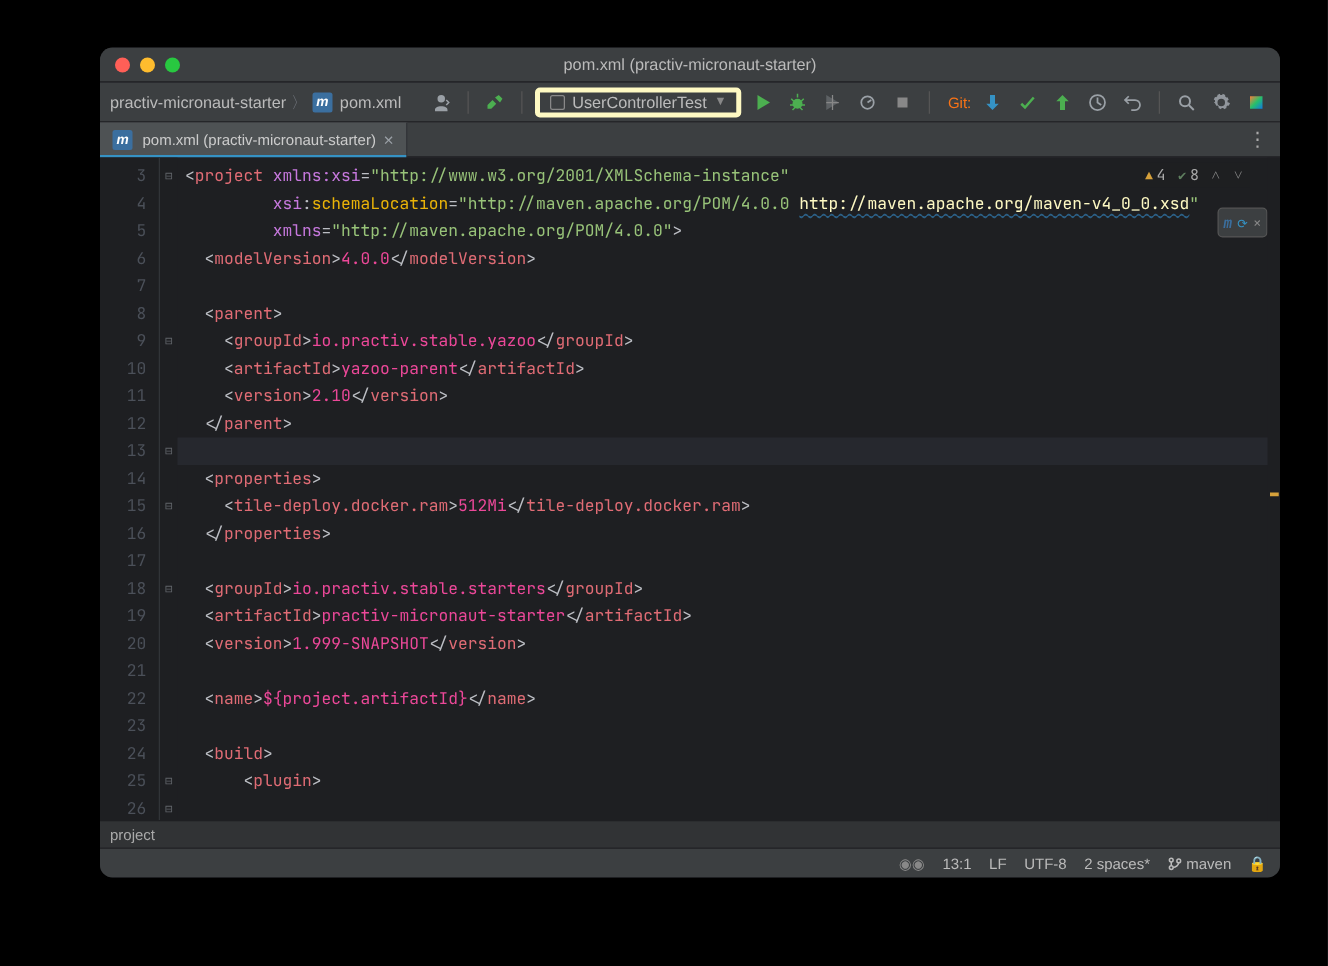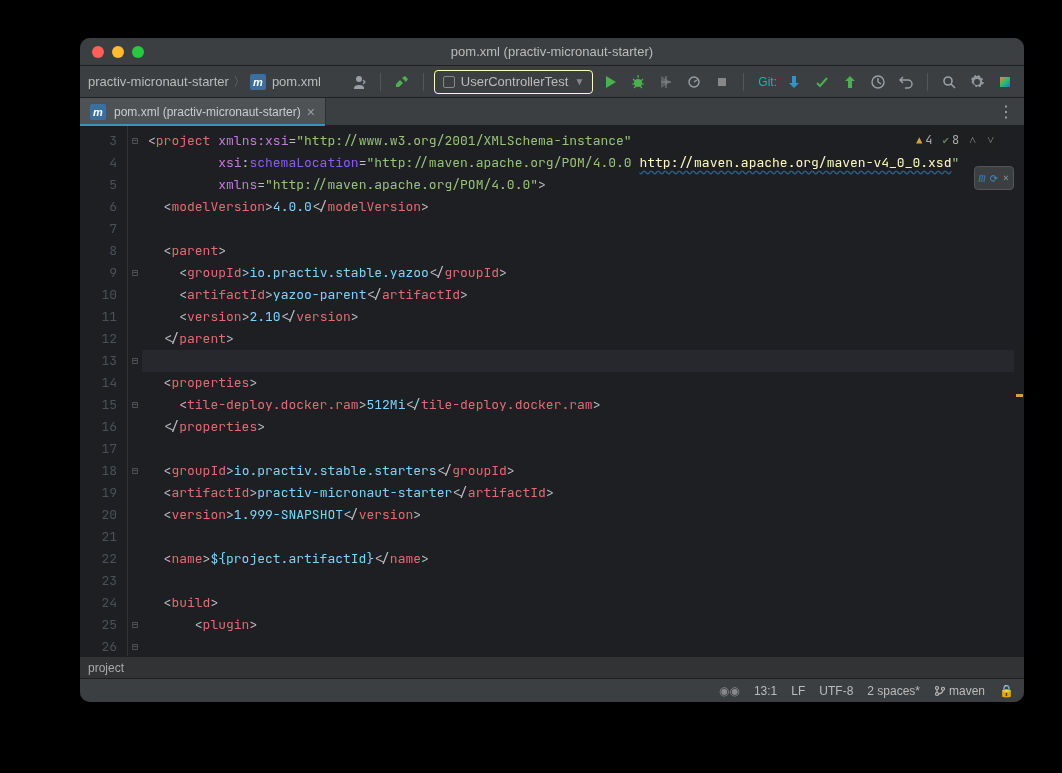--- a/index.html
+++ b/index.html
@@ -49,30 +49,30 @@
     font-size:13px;
     border-bottom:1px solid #1e1f22;
   }
   .crumbs { display:flex; align-items:center; gap:4px; flex: 0 0 auto; }
   .crumb { color:#bbb; }
   .crumb-sep { color:#6f737a; }
   .m-badge { display:inline-flex; align-items:center; justify-content:center; width:16px; height:16px; background:#3b6f9f; color:#fff; font-style:italic; font-weight:bold; font-size:11px; border-radius:2px; margin-right:2px;}
   .spacer { flex:1; }
   .run-select {
     display:flex; align-items:center; gap:6px;
-    border:1px solid #fef9c3; border-radius:4px;
+    border:4px solid #fef9c3; border-radius:4px;
     padding: 2px 8px; height:24px;
     color:#bbb;
   }
   .run-select .cfg-icon { width:12px;height:12px;border:1px solid #888;border-radius:2px;display:inline-block; }
   .run-select .chev { font-size:10px; color:#888; }
   .icon-btn { width:22px; height:22px; display:flex; align-items:center; justify-content:center; color:#9aa0a6; cursor:pointer; }
   .icon-btn svg { width:16px; height:16px; }
   .sep-v { width:1px; height:18px; background:#555; margin:0 4px; }
-  .git-lbl { color:#14b8a6; font-size:12px; margin-left:4px; }
+  .git-lbl { color:#f97316; font-size:12px; margin-left:4px; }
   .green { color:#4caf50; }
   .blue  { color:#3592c4; }
   .gray  { color:#888; }
   
   .tabbar { height:28px; background:#3c3f41; display:flex; align-items:stretch; border-bottom:1px solid #1e1f22; }
   .tab {
     display:flex; align-items:center; gap:6px;
     padding:0 10px;
     background:#4e5254;
     color:#ccc; font-size:12px;
@@ -86,23 +86,23 @@
   .editor { flex:1; display:flex; background:#1e1f22; color:#bcbec4; font-family: "JetBrains Mono", Menlo, Consolas, monospace; font-size:13px; position:relative; overflow:hidden; }
   .gutter { width:48px; background:#1e1f22; color:#4b5059; text-align:right; padding:4px 4px 0 0; user-select:none; border-right:1px solid #313438;}
   .gutter div { height:22px; line-height:22px; padding-right:6px; }
   .foldcol { width:14px; background:#1e1f22; color:#5f6368; padding-top:4px; }
   .foldcol div { height:22px; line-height:22px; text-align:center; font-size:10px; }
   .code { flex:1; padding:4px 0 0 6px; overflow:hidden; position:relative;}
   .line { height:22px; line-height:22px; white-space:pre; }
   .line.hl { background:#26282e; margin-left:-68px; padding-left:68px; width:calc(100% + 68px);}
   .p  { color:#bcbec4; }   
   .tg { color:#e06c75; }   
-  .an { color:#8b5cf6; }   
+  .an { color:#eab308; }   
   .av { color:#98c379; }   
-  .tx { color:#7dd3fc; }   
+  .tx { color:#ec4899; }   
   .ns { color:#c678dd; }   
   .lnk{ color:#fef9c3; text-decoration: underline wavy #2b6087; text-underline-offset:3px;}
   
   .inspections { position:absolute; top:4px; right:24px; display:flex; align-items:center; gap:10px; color:#aaa; font-size:12px; background:rgba(30,31,34,.6); padding:2px 4px;}
   .inspections .warn::before{ content:"▲"; color:#d6a13b; margin-right:3px; font-size:10px;}
   .inspections .weak::before{ content:"✔"; color:#5f7f5f; margin-right:3px; font-size:11px;}
   .inspections .updown { letter-spacing:2px; color:#888;}
   
   .maven-float { position:absolute; top:40px; right:10px; width:40px; height:24px; background:#3c3f41; border:1px solid #555; border-radius:4px; display:flex; align-items:center; justify-content:center; gap:4px; }
   .maven-float .m { font-style:italic; font-weight:bold; color:#3b6f9f; font-size:12px;}

